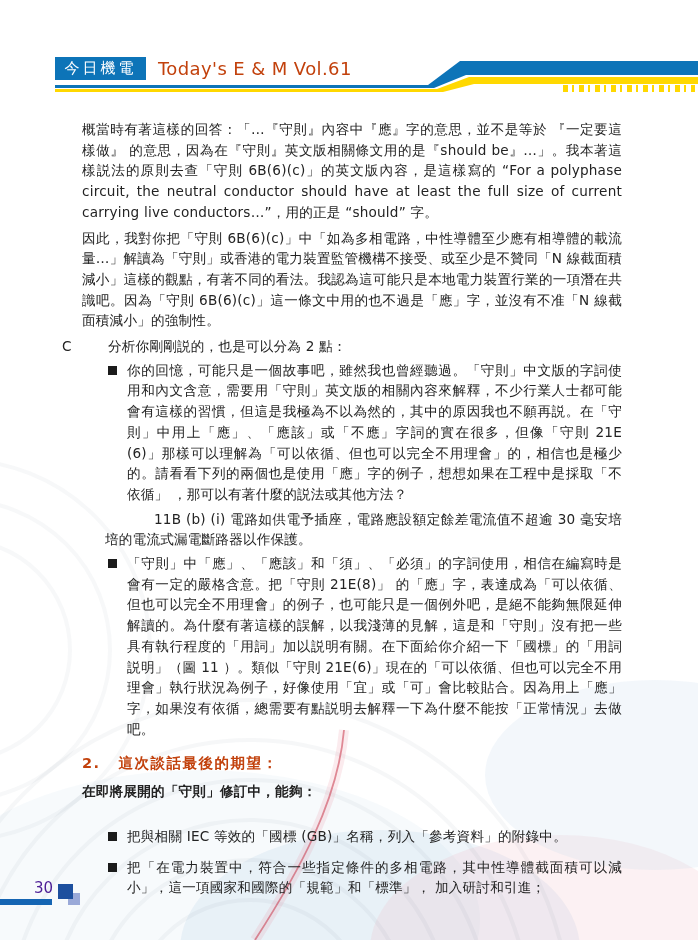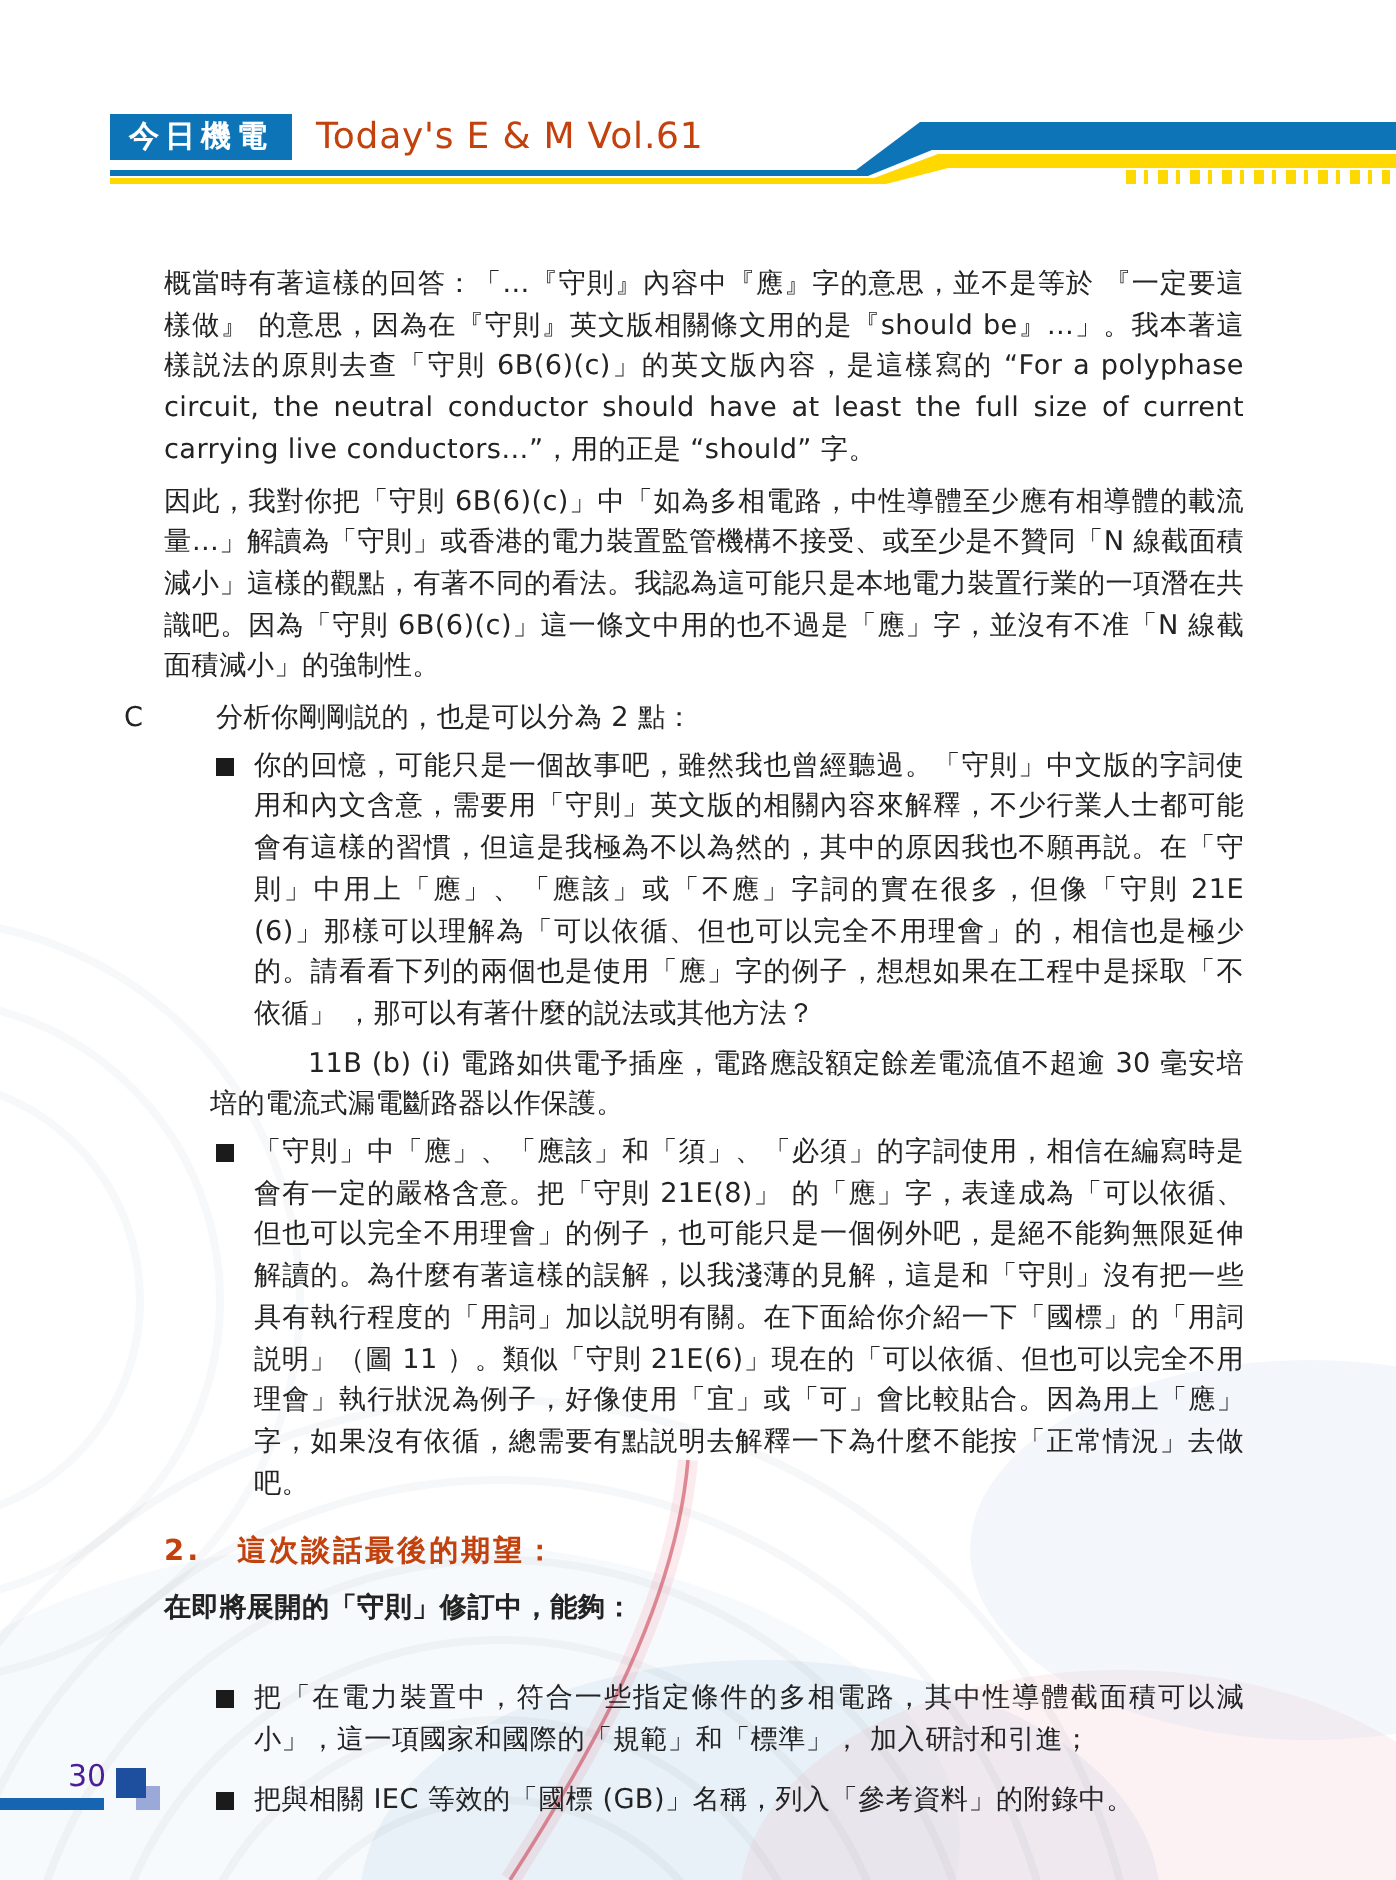--- a/index.html
+++ b/index.html
@@ -5,36 +5,36 @@
   html,body { margin:0; padding:0; background:#eef1f5; }
   .page {
     position:relative; width:698px; height:940px; margin:0 auto;
     background:#ffffff; overflow:hidden;
     font-family:"DejaVu Sans","Liberation Sans",sans-serif;
   }
   
   .header-band-svg { position:absolute; left:0; top:0; width:698px; height:100px; z-index:3; }
   .logo-box {
     position:absolute; left:55px; top:57px; width:91px; height:23px;
-    background:#0d74b8; color:#ffffff; font-weight:bold; font-size:15px;
+    background:#0d74b8; color:#ffffff; font-weight:normal; font-size:15px;
     text-align:center; line-height:23px; letter-spacing:3px; z-index:4;
   }
   .journal-title {
     position:absolute; left:158px; top:57px; height:23px; line-height:23px;
     color:#c2410c; font-weight:normal; font-size:18px; letter-spacing:0.4px; z-index:4;
   }
   .header-dashes {
     position:absolute; left:563px; top:85px; width:132px; height:7px; z-index:4;
     background:repeating-linear-gradient(90deg,#ffd800 0 5px,rgba(0,0,0,0) 5px 9px,#ffd800 9px 11px,rgba(0,0,0,0) 11px 16px);
   }
   
   .decor-svg { position:absolute; left:0; top:0; width:698px; height:940px; z-index:1; pointer-events:none; }
   
   .content {
-    position:absolute; left:62px; top:132px; width:560px; z-index:2;
+    position:absolute; left:62px; top:119px; width:560px; z-index:2;
     color:#232323; font-size:13.6px; line-height:20.7px;
     text-align:justify; letter-spacing:0.2px;
   }
   .para      { padding-left:20px; margin:0 0 5px 0; }
   .para-intro{ padding-left:20px; margin:0 0 24px 0;font-weight:bold; }
   .speaker   { position:relative; padding-left:46px; margin:2px 0 3px 0; }
   .sp-label  { position:absolute; left:0; top:0; }
   .bullet    { display:flex; padding-left:46px; margin:3px 0 4px 0;justify-content:flex-end; }
   .bullet-marker { flex:0 0 auto; width:9px; height:9px; background:#1b1b1b; margin:6px 10px 0 0; }
   .bullet-text   { flex:1 1 auto; }
@@ -98,25 +98,25 @@
       </div>
       <div class="subpara">11B (b) (i) 電路如供電予插座，電路應設額定餘差電流值不超逾 30 毫安培培的電流式漏電斷路器以作保護。</div>
       <div class="bullet">
         <span class="bullet-marker"></span>
         <span class="bullet-text">「守則」中「應」、「應該」和「須」、「必須」的字詞使用，相信在編寫時是會有一定的嚴格含意。把「守則 21E(8)」 的「應」字，表達成為「可以依循、但也可以完全不用理會」的例子，也可能只是一個例外吧，是絕不能夠無限延伸解讀的。為什麼有著這樣的誤解，以我淺薄的見解，這是和「守則」沒有把一些具有執行程度的「用詞」加以説明有關。在下面給你介紹一下「國標」的「用詞説明」（圖 11 ）。類似「守則 21E(6)」現在的「可以依循、但也可以完全不用理會」執行狀況為例子，好像使用「宜」或「可」會比較貼合。因為用上「應」字，如果沒有依循，總需要有點説明去解釋一下為什麼不能按「正常情況」去做吧。</span>
       </div>
       <div class="heading2"><span class="h2-num">2.</span><span>這次談話最後的期望：</span></div>
       <div class="para-intro">在即將展開的「守則」修訂中，能夠：</div>
       <div class="bullet">
         <span class="bullet-marker"></span>
-        <span class="bullet-text">把「在電力裝置中，符合一些指定條件的多相電路，其中性導體截面積可以減小」，這一項國家和國際的「規範」和「標準」， 加入研討和引進；</span>
+        <span class="bullet-text">把與相關 IEC 等效的「國標 (GB)」名稱，列入「參考資料」的附錄中。</span>
       </div>
       <div class="bullet">
         <span class="bullet-marker"></span>
-        <span class="bullet-text">把與相關 IEC 等效的「國標 (GB)」名稱，列入「參考資料」的附錄中。</span>
+        <span class="bullet-text">把「在電力裝置中，符合一些指定條件的多相電路，其中性導體截面積可以減小」，這一項國家和國際的「規範」和「標準」， 加入研討和引進；</span>
       </div>
     </div>
 
   <div class="page-number">30</div>
   <div class="footer-bar"></div>
   <div class="sq-dark"></div>
   <div class="sq-light"></div>
 
 </div>
 

